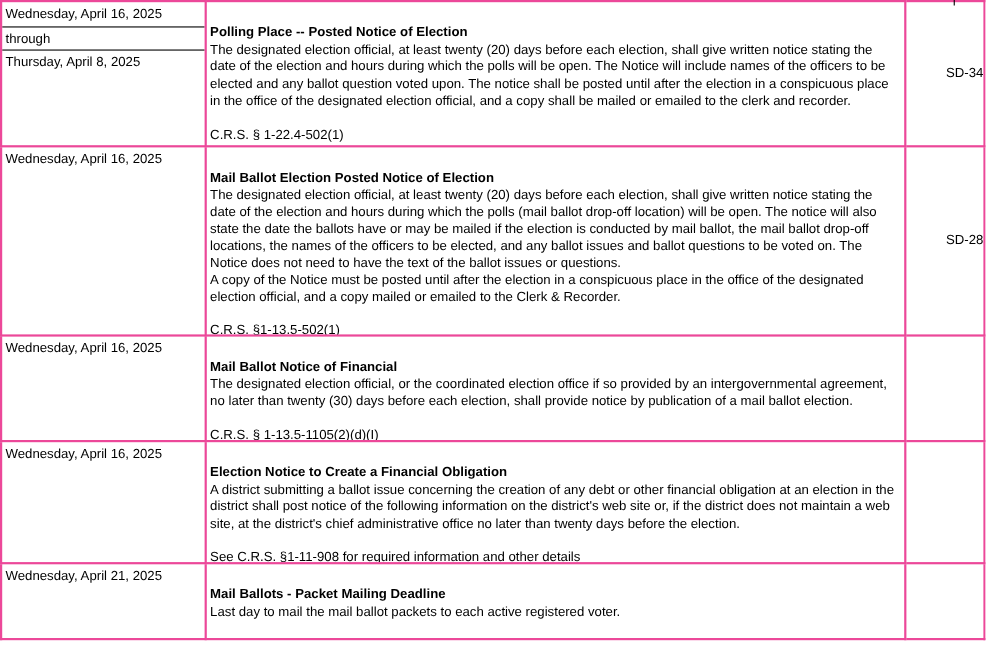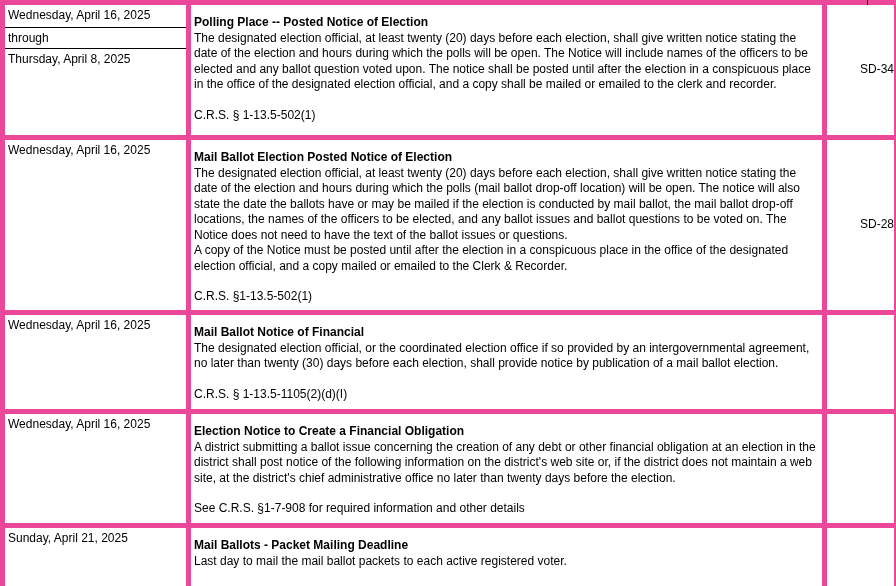--- a/index.html
+++ b/index.html
@@ -9,24 +9,24 @@
     color:#000000;font-size:12px;line-height:15.5px;
     -webkit-font-smoothing:antialiased;
   }
   table.cal{
     border-collapse:collapse;table-layout:fixed;width:894px;
     border:1px solid #000;border-top:2px solid #000;
   }
   col.c-date{width:186px;}
   col.c-desc{width:636px;}
   col.c-code{width:72px;}
-  td{border:5px solid #ec4899;vertical-align:top;padding:0;}
+  td{border:2px solid #ec4899;vertical-align:top;padding:0;}
   td.code-cell{vertical-align:middle;text-align:right;}
   .date-pad{padding:3px 3px 0 3px;}
-  .desc-inner{box-sizing:border-box;overflow:hidden;padding:10px 4px 0 3px;}
+  .desc-inner{box-sizing:border-box;overflow:hidden;padding:20px 4px 0 3px;}
   .h1{height:130px}
   .h2{height:170px}
   .h3{height:94px}
   .h4{height:109px}
   .h5{height:67px}
   .title{font-weight:bold;}
   .spacer{height:15px;}
   
   td.date-stacked{padding:0;}
   .sub{box-sizing:border-box;height:23px;border-bottom:1px solid #000;padding:3px 3px 0 3px;}
@@ -52,21 +52,21 @@
     <td class="date-stacked">
       <div class="sub">Wednesday, April 16, 2025</div>
       <div class="sub mid">through</div>
       <div class="sub last">Thursday, April 8, 2025</div>
     </td>
     <td>
       <div class="desc-inner h1">
         <div class="title">Polling Place -- Posted Notice of Election</div>
         <div class="para">The designated election official, at least twenty (20) days before each election, shall give written notice stating the date of the election and hours during which the polls will be open. The Notice will include names of the officers to be elected and any ballot question voted upon. The notice shall be posted until after the election in a conspicuous place in the office of the designated election official, and a copy shall be mailed or emailed to the clerk and recorder.</div>
         <div class="spacer"></div>
-        <div class="para">C.R.S. § 1-13.5-502(1)</div>
+        <div class="para">C.R.S. § 1-22.4-502(1)</div>
       </div>
     </td>
     <td class="code-cell">SD-34</td>
   </tr>
 
   <tr>
     <td>
       <div class="date-pad">Wednesday, April 16, 2025</div>
     </td>
     <td>
@@ -98,29 +98,29 @@
 
   <tr>
     <td>
       <div class="date-pad">Wednesday, April 16, 2025</div>
     </td>
     <td>
       <div class="desc-inner h4">
         <div class="title">Election Notice to Create a Financial Obligation</div>
         <div class="para">A district submitting a ballot issue concerning the creation of any debt or other financial obligation at an election in the district shall post notice of the following information on the district's web site or, if the district does not maintain a web site, at the district's chief administrative office no later than twenty days before the election.</div>
         <div class="spacer"></div>
-        <div class="para">See C.R.S. §1-7-908 for required information and other details</div>
+        <div class="para">See C.R.S. §1-11-908 for required information and other details</div>
       </div>
     </td>
     <td class="code-cell"></td>
   </tr>
 
   <tr>
     <td>
-      <div class="date-pad">Sunday, April 21, 2025</div>
+      <div class="date-pad">Wednesday, April 21, 2025</div>
     </td>
     <td>
       <div class="desc-inner h5">
         <div class="title">Mail Ballots - Packet Mailing Deadline</div>
         <div class="para">Last day to mail the mail ballot packets to each active registered voter.</div>
         <div class="spacer"></div>
         <div class="para">C.R.S. § 1-15.0-1105(4)(a)</div>
       </div>
     </td>
     <td class="code-cell"></td>

